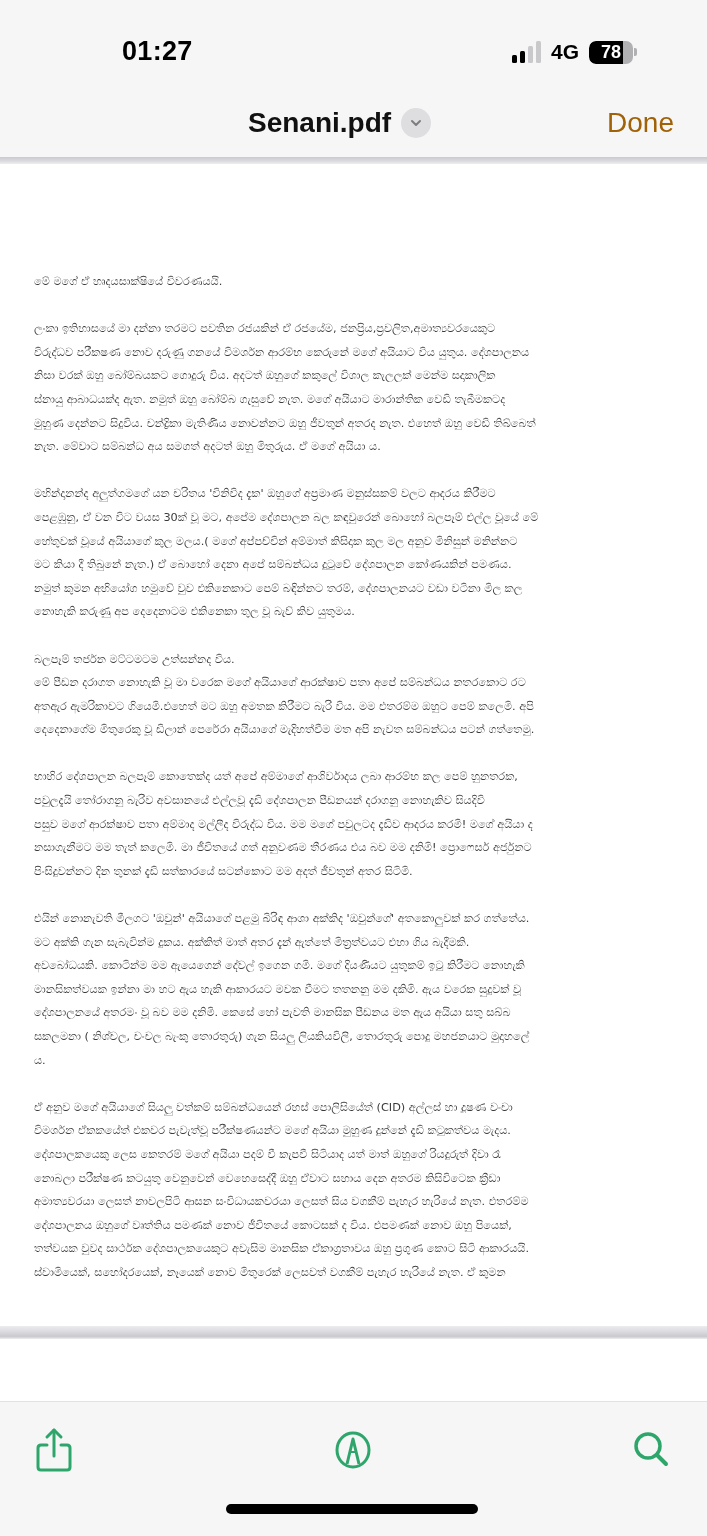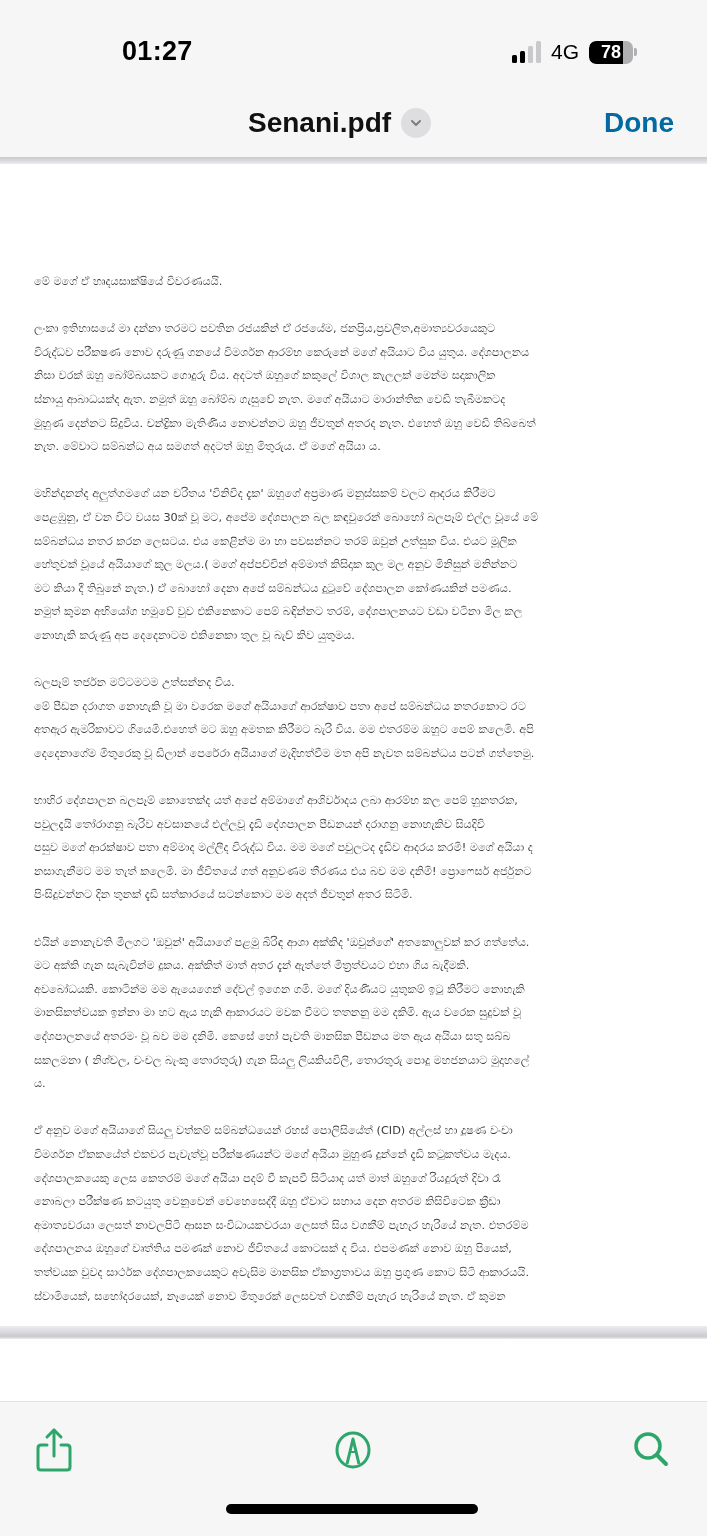--- a/index.html
+++ b/index.html
@@ -6,33 +6,33 @@
   html, body { width: 707px; height: 1536px; overflow: hidden; background: #f6f6f7; }
   body { font-family: "Liberation Sans", sans-serif; position: relative; }
 
   
   .status-bar { position: absolute; top: 0; left: 0; width: 707px; height: 95px; background: #f6f6f7; }
   .status-time { position: absolute; left: 95px; top: 36px; font-size: 27px; font-weight: 700; color: #000; letter-spacing: 0.3px; margin-left: 27px; }
   .status-right { position: absolute; right: 70px; top: 40px; display: flex; align-items: center; gap: 10px; }
   .signal { display: flex; align-items: flex-end; gap: 3px; height: 22px; }
   .signal span { width: 5px; border-radius: 1.5px; background: #000; }
   .signal span.dim { background: #c9c9cc; }
-  .network { font-size: 21px; font-weight: 400; color: #000; }
+  .network { font-size: 21px; font-weight: 700; color: #000; }
   .battery { position: relative; display: flex; align-items: center; }
   .battery-body { position: relative; width: 44px; height: 23px; border-radius: 7px; background: #b0b0b3; overflow: hidden; }
   .battery-fill { position: absolute; left: 0; top: 0; bottom: 0; background: #000; border-radius: 7px 0 0 7px; }
   .battery-text { position: absolute; left: 0; right: 0; top: 0; bottom: 0; display: flex; align-items: center; justify-content: center; color: #fff; font-weight: 700; font-size: 18px; }
   .battery-tip { width: 3px; height: 8px; background: #b0b0b3; border-radius: 0 2px 2px 0; margin-left: 1px; }
 
   
   .nav-bar { position: absolute; top: 95px; left: 0; width: 707px; height: 62px; background: #f6f6f7; }
   .nav-title-wrap { position: absolute; left: 248px; top: 12px; display: flex; align-items: center; gap: 10px; cursor: pointer; }
   .nav-title { font-size: 28px; font-weight: 700; color: #111; }
   .chevron-badge { width: 30px; height: 30px; border-radius: 50%; background: #dedee0; display: flex; align-items: center; justify-content: center; }
-  .done-btn { position: absolute; right: 33px; top: 12px; font-size: 28px; font-weight: 700; color: #0369a1; cursor: pointer; }
+  .done-btn { position: absolute; right: 33px; top: 12px; font-size: 28px; font-weight: 400; color: #a16207; cursor: pointer; }
   .nav-divider { position: absolute; top: 157px; left: 0; width: 707px; height: 7px; background: linear-gradient(#c9c9ce, #dcdce0 60%, #eeeef0); }
 
   
   .doc-page { position: absolute; top: 164px; left: 0; width: 707px; height: 1162px; background: #ffffff; }
   .doc-text { position: absolute; left: 34px; top: 106px; width: 650px; font-family: "DejaVu Sans", sans-serif; font-size: 11.3px; color: #3a3a3a; }
   .doc-line { height: 23.6px; line-height: 23.6px; white-space: nowrap; overflow: hidden; }
   .doc-gap { height: 23.6px; }
 
   .page-divider { position: absolute; top: 1326px; left: 0; width: 707px; height: 13px; background: linear-gradient(#ececef, #dcdce1 40%, #c9c9ce 80%, #eeeef0); }
   .next-page { position: absolute; top: 1339px; left: 0; width: 707px; height: 62px; background: #ffffff; }
@@ -92,21 +92,20 @@
         <div class="doc-line">විරුද්ධව පරීකෂණ නොව දරුණු ගනයේ විමර්ශන ආරම්භ කෙරුනේ මගේ අයියාට විය යුතුය. දේශපාලනය</div>
         <div class="doc-line">නිසා වරක් ඔහු බෝම්බයකට ගොදුරු විය. අදටත් ඔහුගේ කකුලේ විශාල කැලලක් මෙන්ම සදාකාලික</div>
         <div class="doc-line">ස්නායු ආබාධයක්ද ඇත. නමුත් ඔහු බෝම්බ ගැසුවේ නැත. මගේ අයියාට මාරාන්තික වෙඩි තැබීමකටද</div>
         <div class="doc-line">මුහුණ දෙන්නට සිදුවිය. චන්ද්‍රිකා මැතිණිය නොවන්නට ඔහු ජීවතුන් අතරද නැත. එහෙත් ඔහු වෙඩි තිබ්බෙත්</div>
         <div class="doc-line">නැත. මේවාට සම්බන්ධ අය සමගත් අදටත් ඔහු මිතුරුය. ඒ මගේ අයියා ය.</div>
       </div>
       <div class="doc-gap"></div>
       <div class="doc-paragraph">
         <div class="doc-line">මහින්දානන්ද අලුත්ගමගේ යන චරිතය 'විනිවිද දැක' ඔහුගේ අප්‍රමාණ මනුස්සකම් වලට ආදරය කිරීමට</div>
         <div class="doc-line">පෙළඹුනු, ඒ වන විට වයස 30ක් වූ මට, අපේම දේශපාලන බල කඳවුරෙන් බොහෝ බලපෑම් එල්ල වූයේ මේ</div>
-        <div class="doc-line">සම්බන්ධය නතර කරන ලෙසටය. එය කෙළින්ම මා හා පවසන්නට තරම් ඔවුන් උත්සුක විය. එයට මූලික</div>
         <div class="doc-line">හේතුවක් වූයේ අයියාගේ කුල මලය.( මගේ අප්පච්චින් අම්මාත් කිසිදාක කුල මල අනුව මිනිසුන් මනින්නට</div>
         <div class="doc-line">මට කියා දී තිබුනේ නැත.) ඒ බොහෝ දෙනා අපේ සම්බන්ධය දුටුවේ දේශපාලන කෝණයකින් පමණය.</div>
         <div class="doc-line">නමුත් කුමන අභියෝග හමුවේ වුව එකිනෙකාට පෙම් බඳින්නට තරම්, දේශපාලනයට වඩා වටිනා මිල කල</div>
         <div class="doc-line">නොහැකි කරුණු අප දෙදෙනාටම එකිනෙකා තුල වූ බැව් කිව යුතුමය.</div>
       </div>
       <div class="doc-gap"></div>
       <div class="doc-paragraph">
         <div class="doc-line">බලපෑම් තර්ජන මට්ටමටම උත්සන්නද විය.</div>
         <div class="doc-line">මේ පීඩන දරාගත නොහැකි වූ මා වරෙක මගේ අයියාගේ ආරක්ෂාව පතා අපේ සම්බන්ධය නතරකොට රට</div>
         <div class="doc-line">අතඇර ඇමරිකාවට ගියෙමි.එහෙත් මට ඔහු අමතක කිරීමට බැරි විය. මම එතරම්ම ඔහුට පෙම් කලෙමි. අපි</div>

